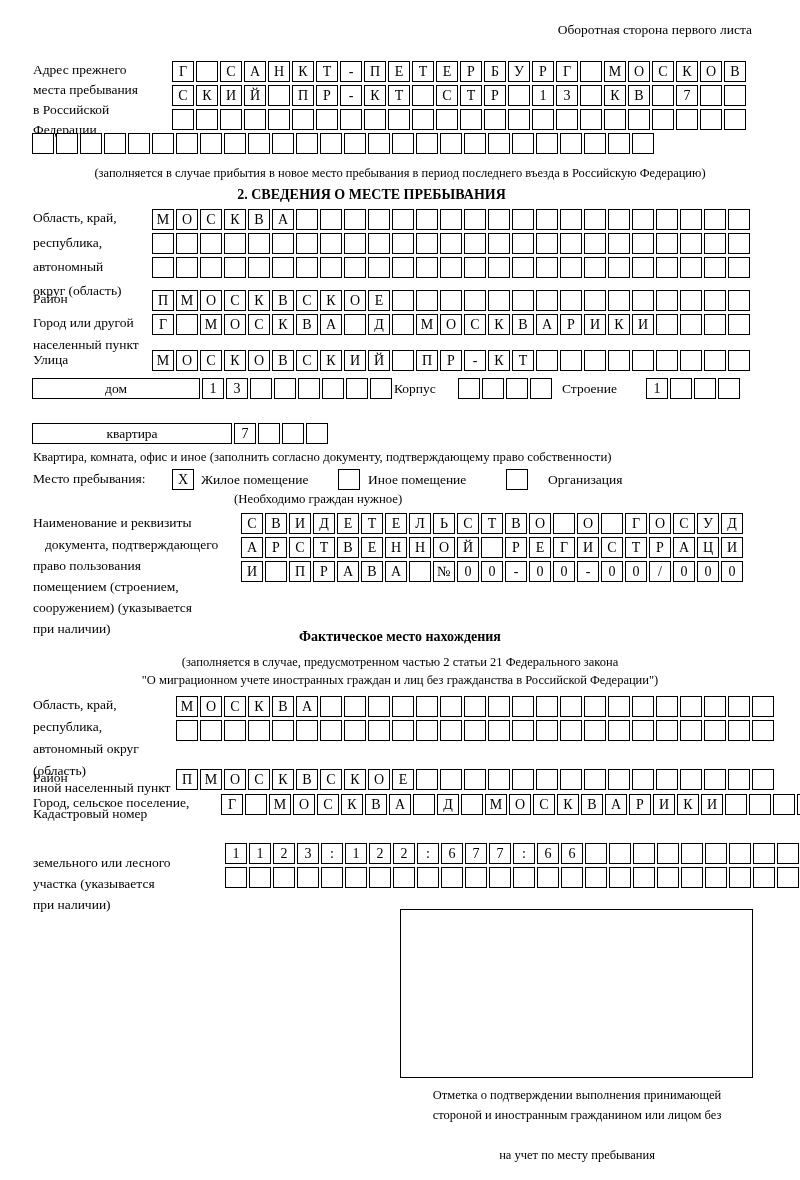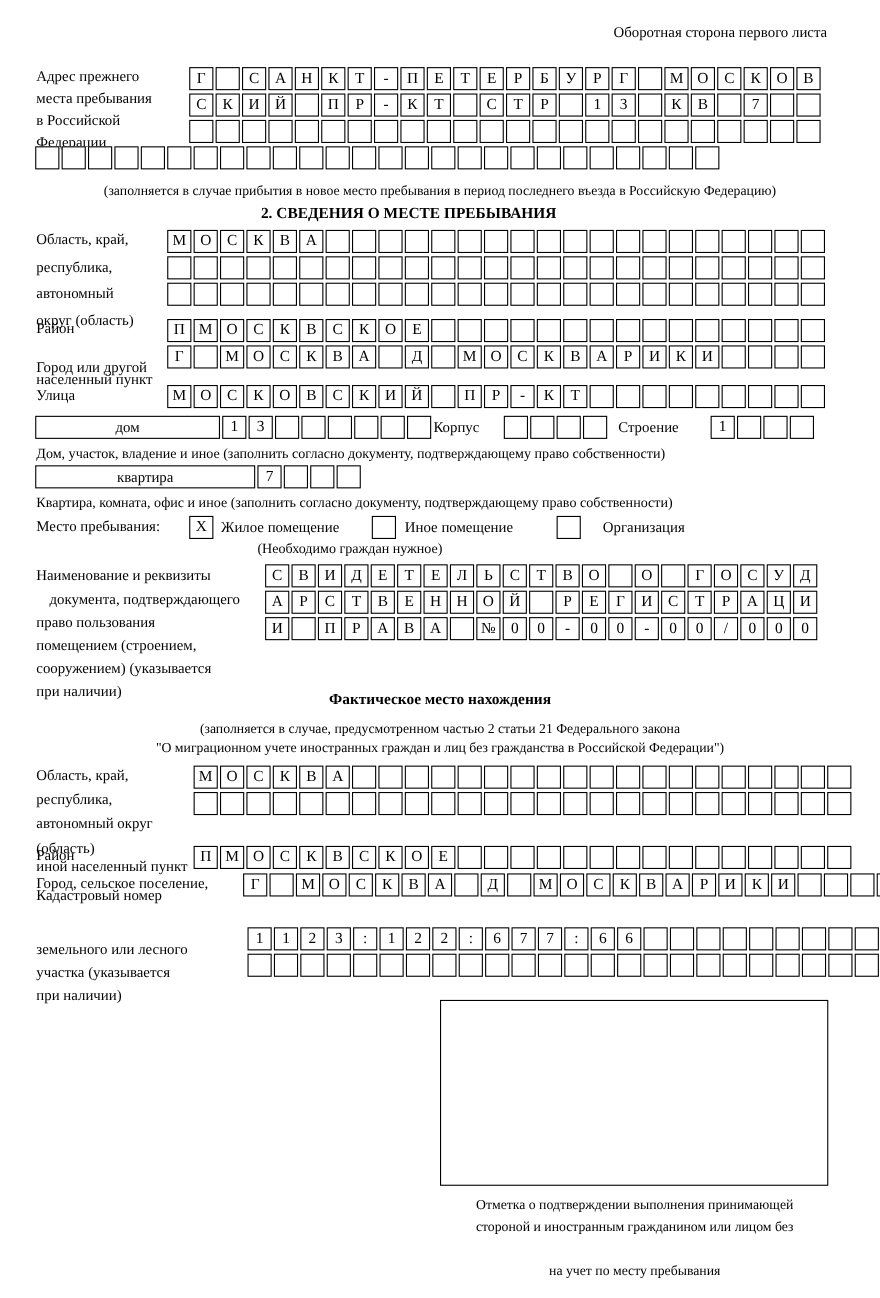--- a/index.html
+++ b/index.html
@@ -320,21 +320,21 @@
       <div class="bx"></div>
       <div class="bx"></div>
       <div class="bx"></div>
       <div class="bx"></div>
       <div class="bx"></div>
       <div class="bx"></div>
       <div class="bx"></div>
       <div class="bx last"></div>
     </div>
 
-  <div class="lbl" style="left:33px; top:313px;margin-top:11px;">Город или другой</div>
+  <div class="lbl" style="left:33px; top:313px;">Город или другой</div>
   <div class="lbl" style="left:33px; top:335px;">населенный пункт</div>
   <div class="boxrow" id="s2-city" style="left:152px; top:314px;">
       <div class="bx">Г</div>
       <div class="bx"></div>
       <div class="bx">М</div>
       <div class="bx">О</div>
       <div class="bx">С</div>
       <div class="bx">К</div>
       <div class="bx">В</div>
       <div class="bx">А</div>
@@ -405,21 +405,20 @@
       <div class="bx last"></div>
     </div>
   <div class="inline-lbl" style="left:562px; top:378px;">Строение</div>
   <div class="boxrow" id="s2-stroenie" style="left:646px; top:378px;">
       <div class="bx">1</div>
       <div class="bx"></div>
       <div class="bx"></div>
       <div class="bx last"></div>
     </div>
 
-  <div class="lbl" style="left:33px; top:402px; font-size:12.8px;">Дом, участок, владение и иное (заполнить согласно документу, подтверждающему право собственности)</div>
 
   <div class="widebox" style="position:absolute; left:32px; top:423px; width:200px;">квартира</div>
   <div class="boxrow" id="s2-flat" style="left:234px; top:423px;">
       <div class="bx">7</div>
       <div class="bx"></div>
       <div class="bx"></div>
       <div class="bx last"></div>
     </div>
   <div class="lbl" style="left:33px; top:447px; font-size:12.8px;">Квартира, комната, офис и иное (заполнить согласно документу, подтверждающему право собственности)</div>
 

